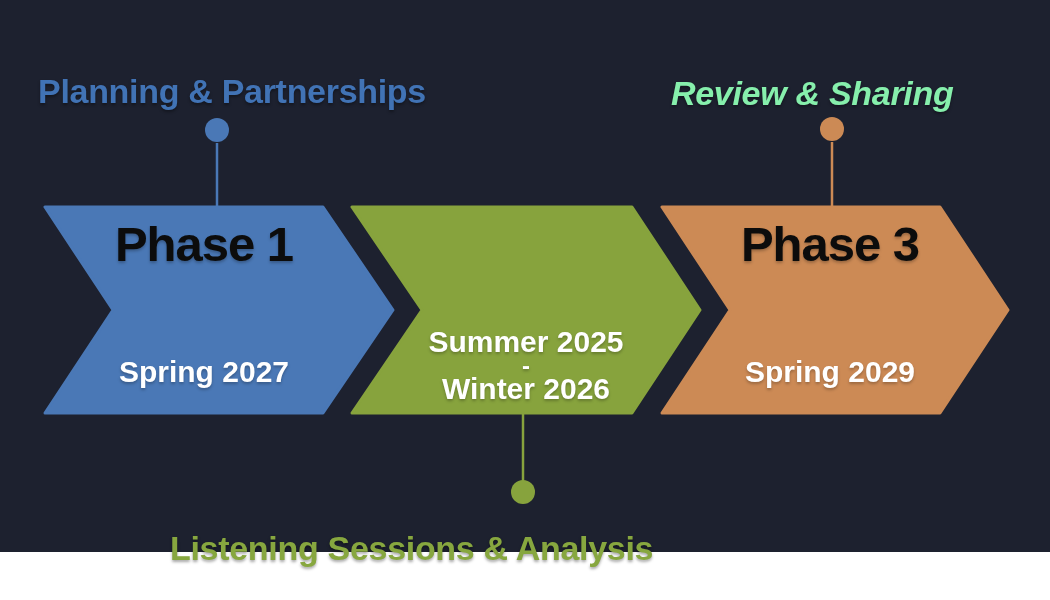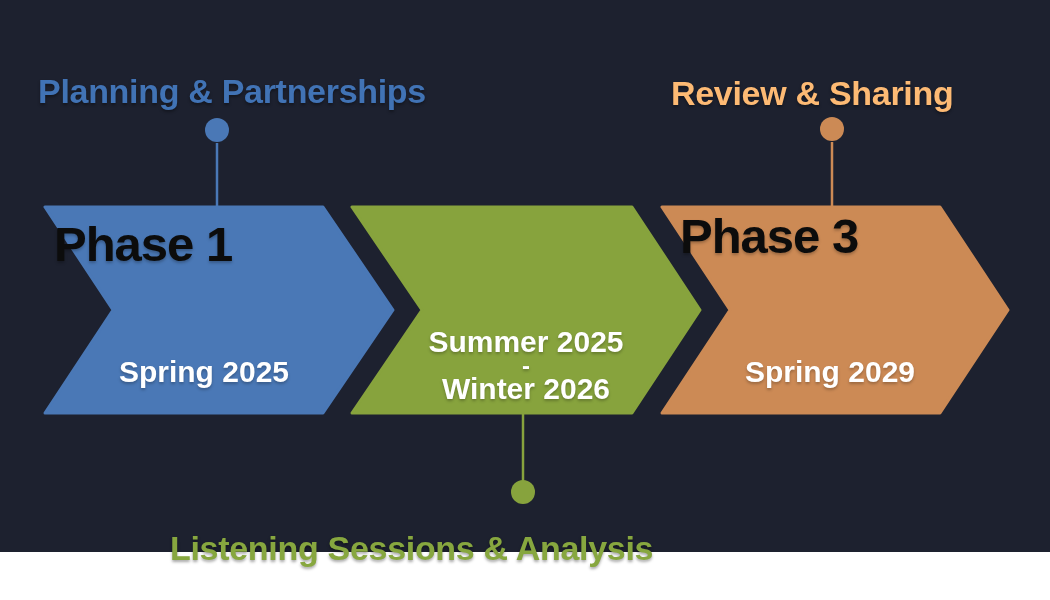--- a/index.html
+++ b/index.html
@@ -23,30 +23,30 @@
     letter-spacing: -0.3px;
     text-shadow: 0 2px 3px rgba(0,0,0,0.35);
   }
   .label-p1 { left: 38px;  top: 72px;  }
   .label-p3 { left: 671px; top: 74px;  }
   .label-p2 { left: 170px; top: 505px; }
 
   .phase-title {
     position: absolute;
     width: 300px;
-    text-align: left;
+    text-align: center;
     font-size: 49px;
     font-weight: bold;
     letter-spacing: -1px;
     color: #0c0c0c;
     text-shadow: 0 2px 3px rgba(0,0,0,0.25);
   }
   .p1-title { left: 54px;  top: 216px; }
   .p2-title { left: 376px; top: 216px; }
-  .p3-title { left: 680px; top: 208px; }
+  .p3-title { left: 680px; top: 216px; }
 
   .phase-dates {
     position: absolute;
     width: 300px;
     text-align: center;
     font-size: 30px;
     font-weight: bold;
     color: #ffffff;
     line-height: 32px;
     text-shadow: 0 2px 3px rgba(0,0,0,0.25);
@@ -76,24 +76,24 @@
     <circle cx="523" cy="492" r="12" fill="#87a33d"></circle>
 
     <line x1="832" y1="142" x2="832" y2="208" stroke-width="2.5" stroke="#cc8a55"></line>
     <circle cx="832" cy="129" r="12" fill="#cc8a55"></circle>
   </svg>
 
   <div class="label label-p1" style="color: rgb(65, 115, 181);">Planning &amp; Partnerships</div>
 
   <div class="label label-p2" style="color: rgb(135, 167, 63); margin-top: 24px;">Listening Sessions &amp; Analysis</div>
 
-  <div class="label label-p3" style="color: #fdba74;">Review &amp; Sharing</div>
+  <div class="label label-p3" style="color: #86efac; font-style: italic;">Review &amp; Sharing</div>
 
   <div class="phase-title p1-title" style="color: rgb(12, 12, 12);">Phase 1</div>
-  <div class="phase-dates p1-dates" style="color: rgb(255, 255, 255);">Spring 2025</div>
+  <div class="phase-dates p1-dates" style="color: rgb(255, 255, 255);">Spring 2027</div>
 
   <div class="phase-dates p2-dates" style="color: rgb(255, 255, 255);">
     <div>Summer 2025</div>
     <div class="date-hyphen">-</div>
     <div>Winter 2026</div>
   </div>
 
   <div class="phase-title p3-title" style="color: rgb(12, 12, 12);">Phase 3</div>
   <div class="phase-dates p3-dates" style="color: rgb(255, 255, 255);">Spring 2029</div>
 

